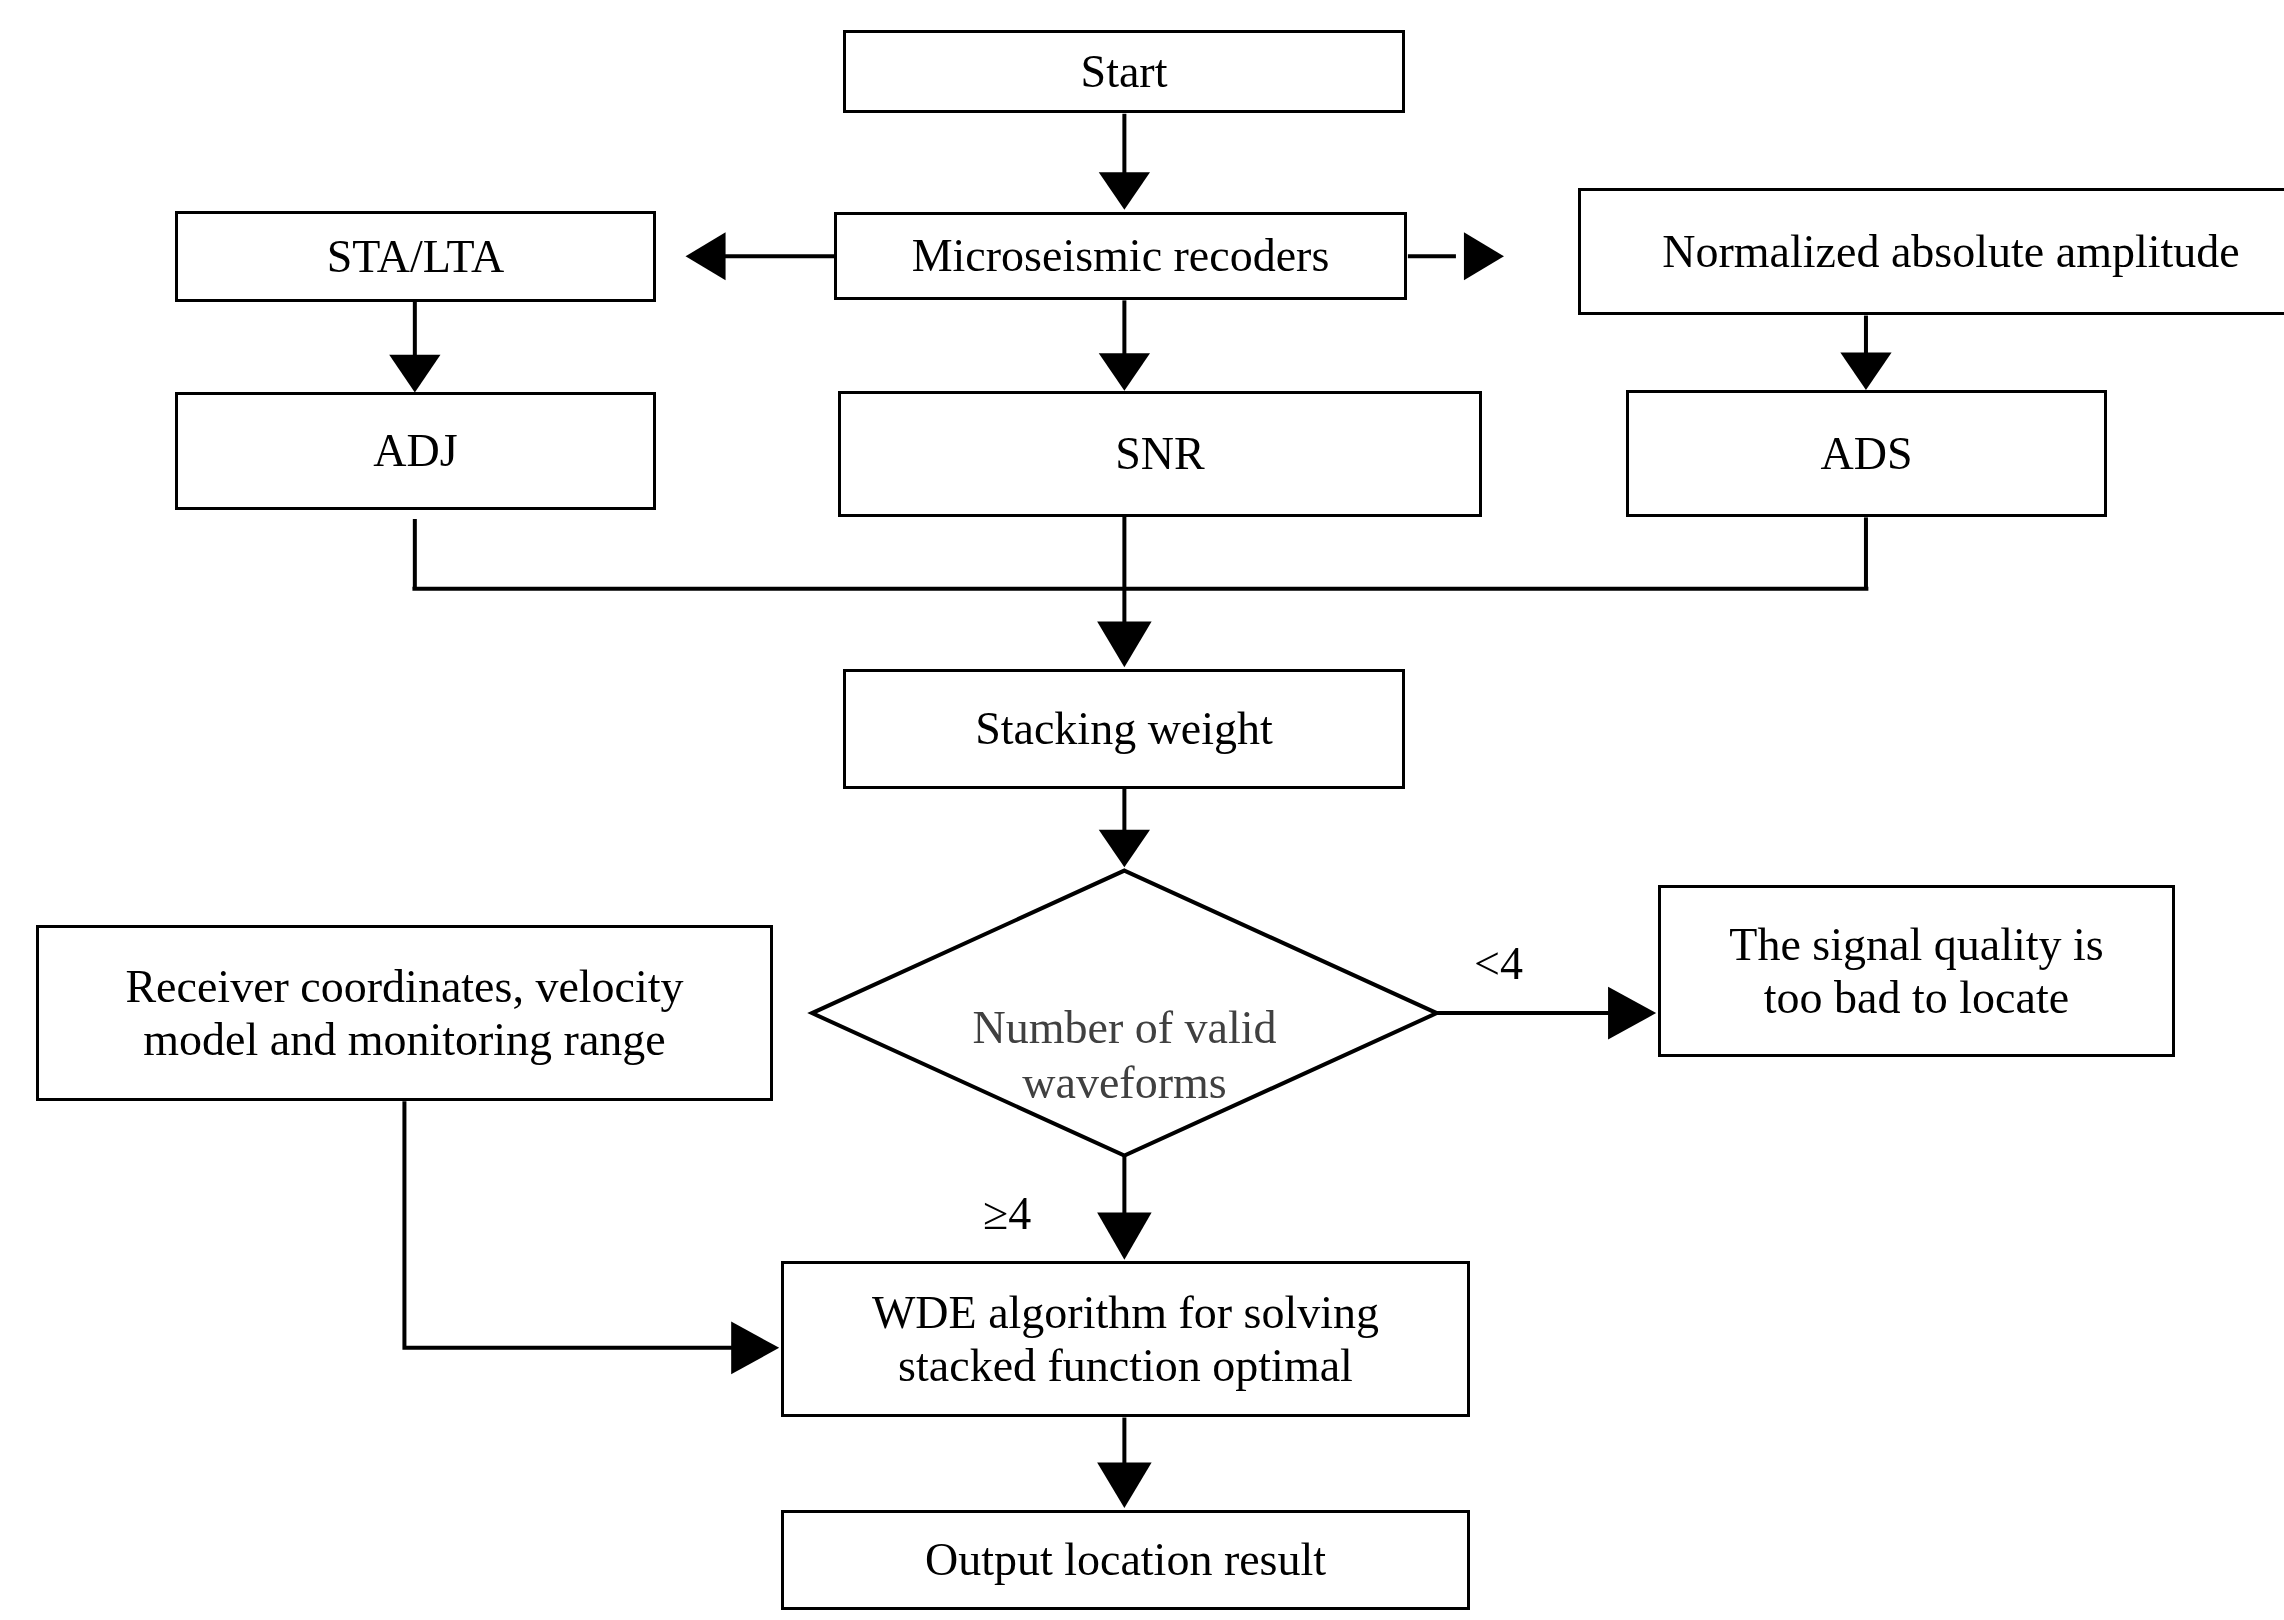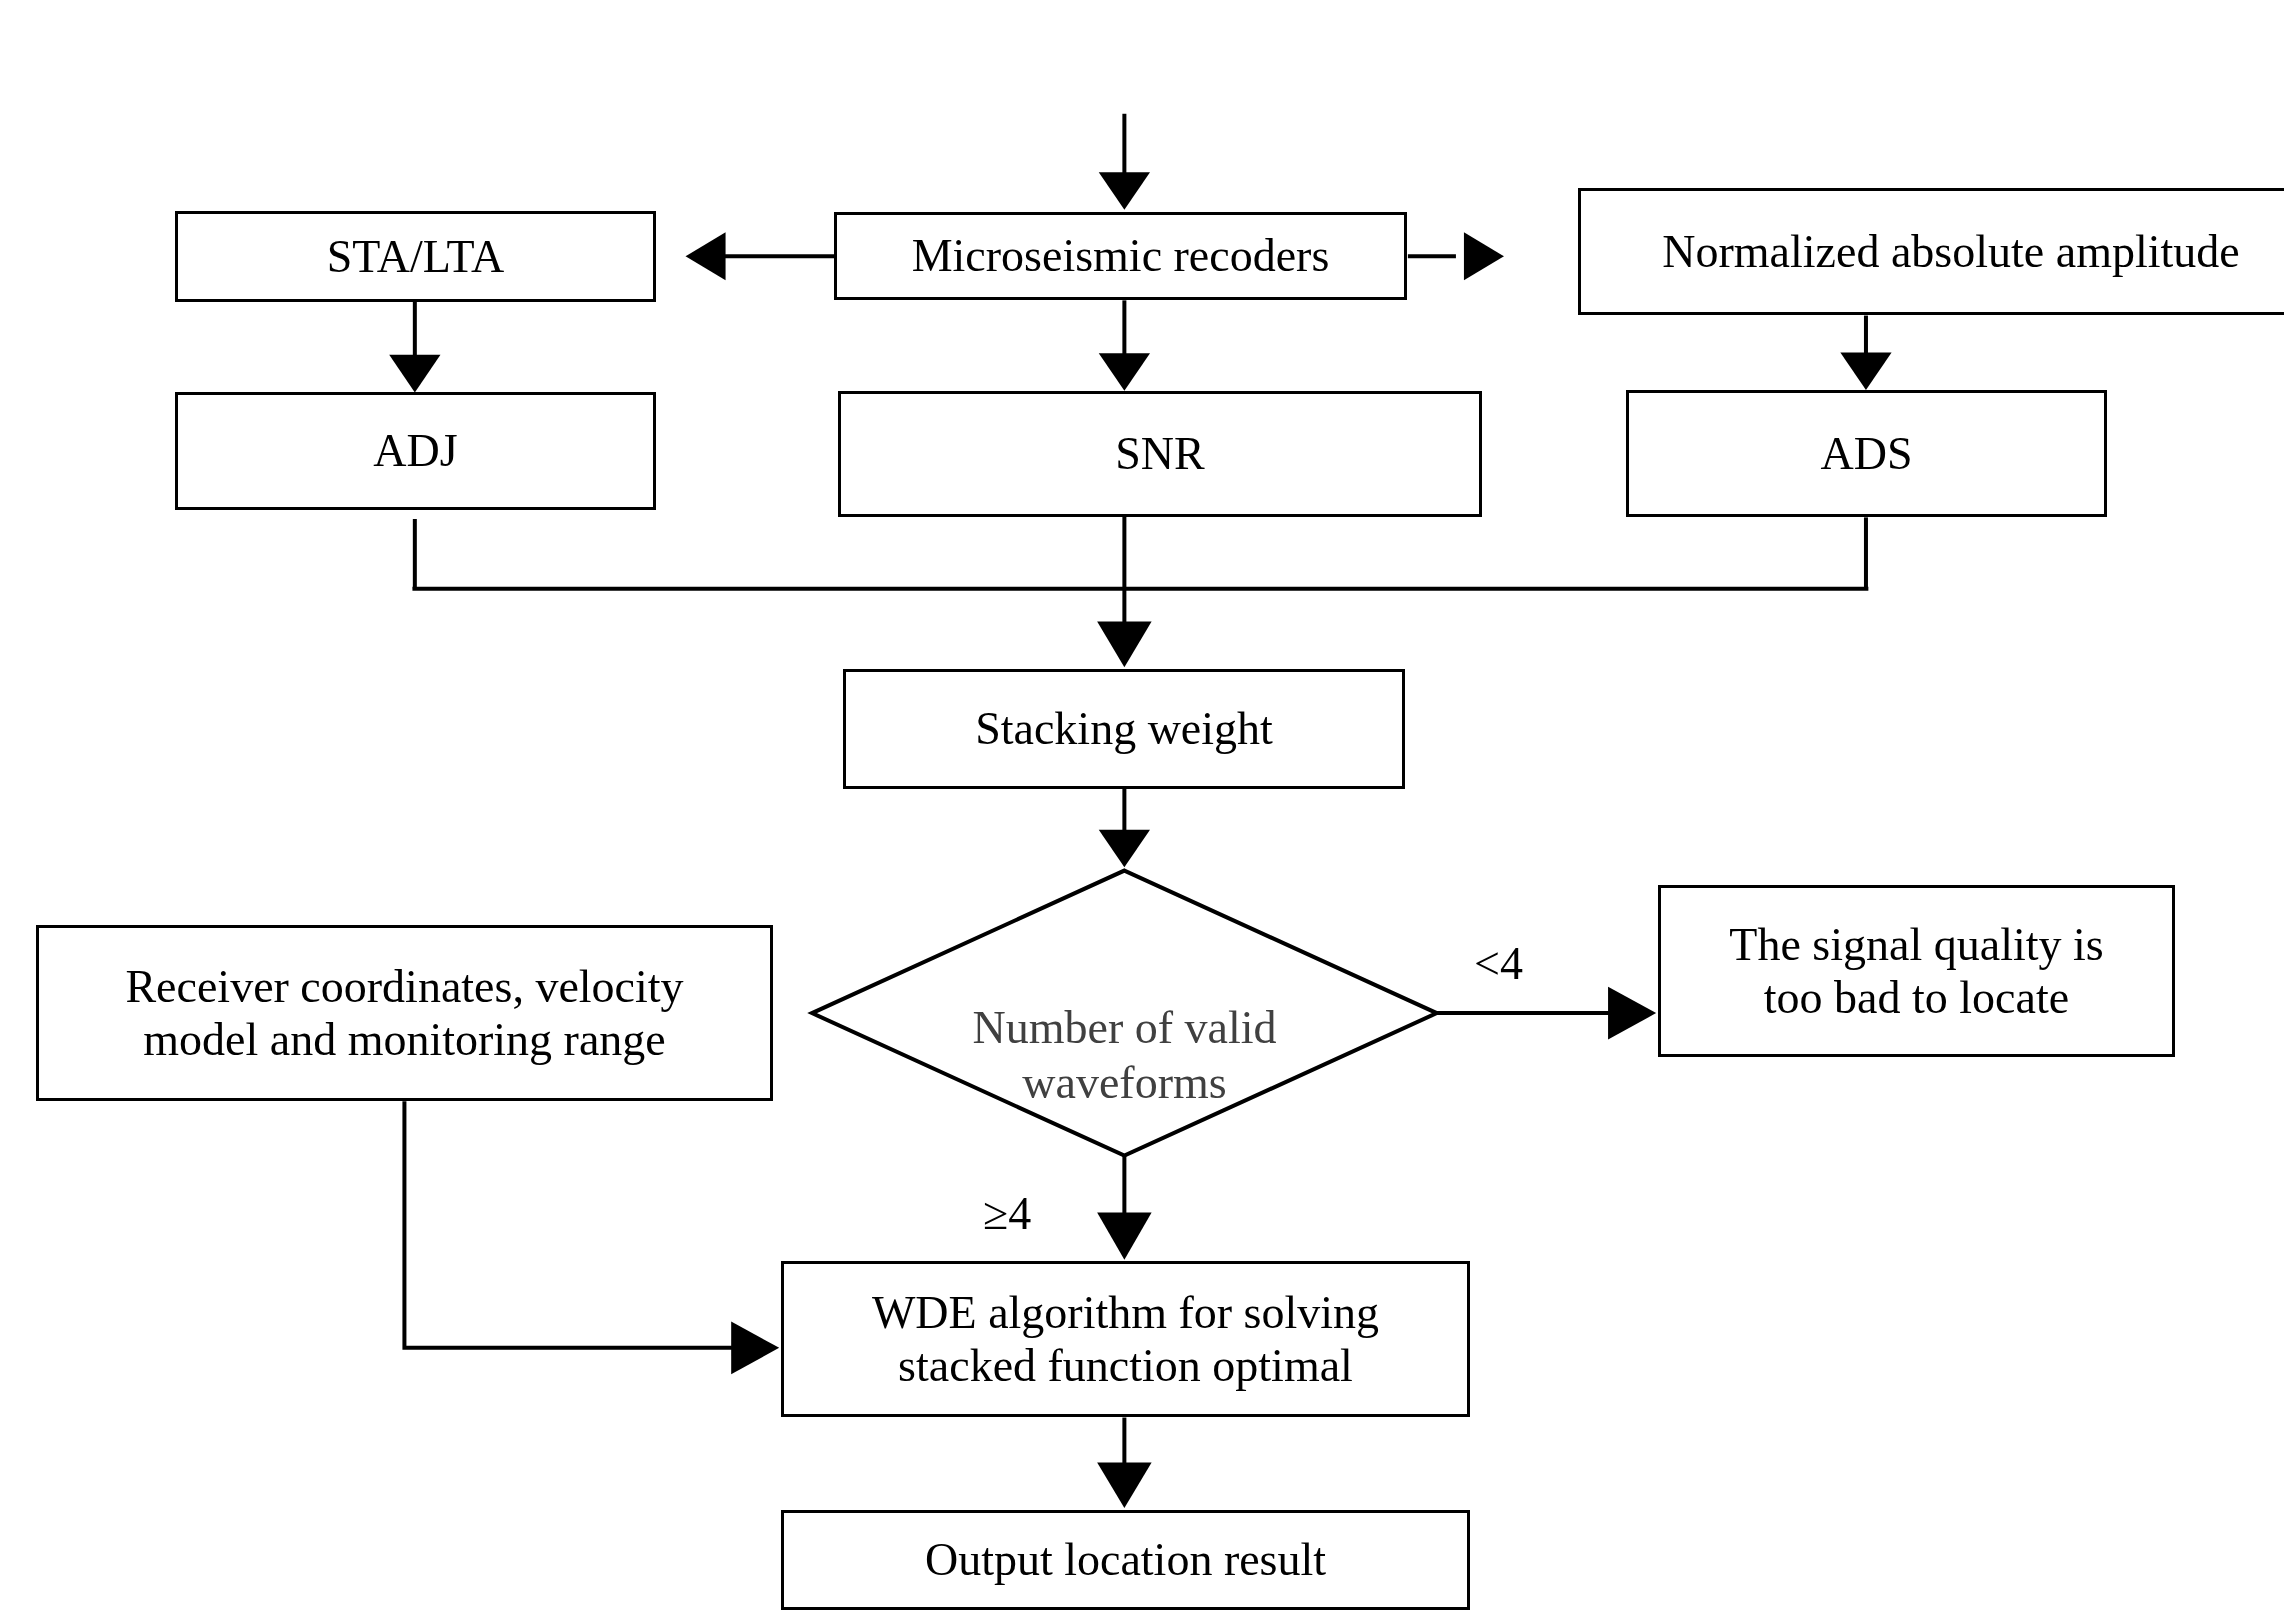--- a/index.html
+++ b/index.html
@@ -118,20 +118,23 @@
       <polygon points="1404,1083 1372,1036 1436,1036"></polygon>
       <polygon points="2068,1265 2008,1232 2008,1298"></polygon>
       <polygon points="1404,1573 1370,1514 1438,1514"></polygon>
       <polygon points="973,1683 913,1650 913,1716"></polygon>
       <polygon points="1404,1883 1370,1826 1438,1826"></polygon>
     </g>
 
     <polygon points="1404,1087 1794,1265 1404,1443 1014,1265" fill="#ffffff" stroke="#000000" stroke-width="5"></polygon>
   </svg>
 
+  <div class="node" style="left:843px; top:30px; width:562px; height:83px;">
+    <span class="node-text">Start</span>
+  </div>
 
   <div class="node" style="left:175px; top:211px; width:481px; height:91px;">
     <span class="node-text">STA/LTA</span>
   </div>
 
   <div class="node" style="left:834px; top:212px; width:573px; height:88px;">
     <span class="node-text">Microseismic recoders</span>
   </div>
 
   <div class="node" style="left:1578px; top:188px; width:746px; height:127px;">

